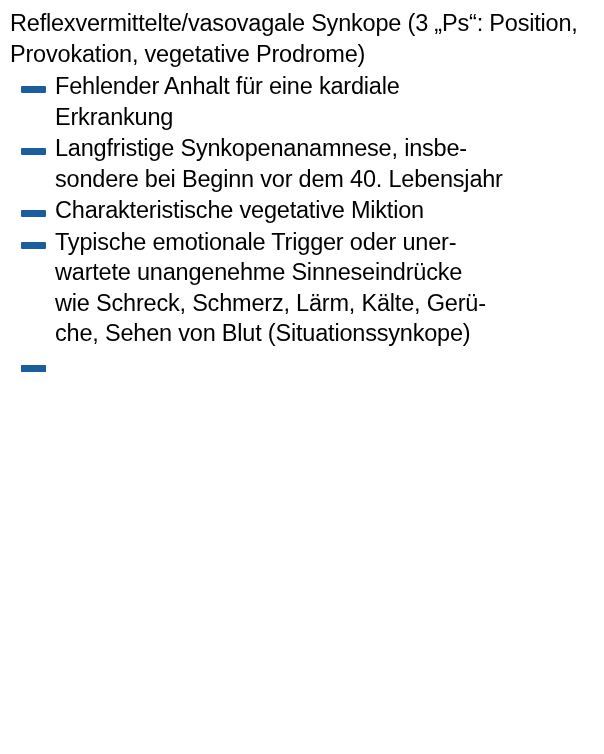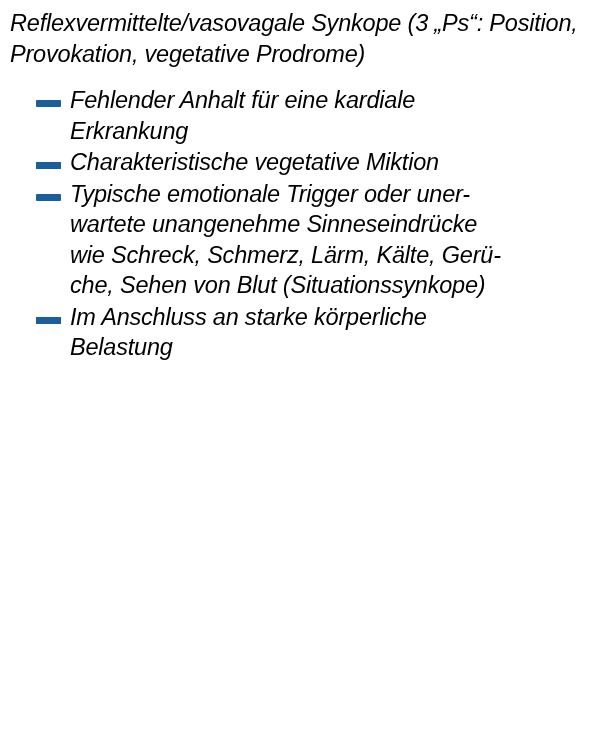--- a/index.html
+++ b/index.html
@@ -12,33 +12,32 @@
     background: #ffffff;
     font-family: "Liberation Sans", sans-serif;
     color: #000000;
     overflow: hidden;
   }
   .page {
     box-sizing: border-box;
     width: 604px;
     height: 754px;
     padding: 8px 2px 0 10px;
-    font-style: italic;
   }
   .heading {
     font-size: 23.5px;
     line-height: 1.30;
     letter-spacing: -0.2px;
     color: #000000;
     margin: 0 0 2px 0;
     font-weight: 400;
   }
   .list {
     list-style: none;
-    margin: 16px;
+    margin: 1px;
     padding: 0;
   }
   .item {
     position: relative;
     padding-left: 44px;
     margin-bottom: 1px;
   }
   .dash {
     position: absolute;
     left: 10px;
@@ -63,37 +62,34 @@
   <h1 class="heading">Reflexvermittelte/vasovagale Synkope (3 „Ps“: Position, Provokation, vegetative Prodrome)</h1>
 
   <ul class="list">
     <li class="item">
       <span class="dash" style="background: rgb(27, 94, 158);"></span>
       <span class="item-text">Fehlender Anhalt für eine kardiale
 Erkrankung</span>
     </li>
     <li class="item">
       <span class="dash" style="background: rgb(27, 94, 158);"></span>
+      <span class="item-text">Langfristige Synkopenanamnese, insbe-
+sondere bei Beginn vor dem 40. Lebensjahr</span>
     </li>
     <li class="item">
       <span class="dash" style="background: rgb(27, 94, 158);"></span>
       <span class="item-text">Charakteristische vegetative Miktion</span>
     </li>
     <li class="item">
       <span class="dash" style="background: rgb(27, 94, 158);"></span>
       <span class="item-text">Typische emotionale Trigger oder uner-
 wartete unangenehme Sinneseindrücke
 wie Schreck, Schmerz, Lärm, Kälte, Gerü-
 che, Sehen von Blut (Situationssynkope)</span>
     </li>
     <li class="item">
       <span class="dash" style="background: rgb(27, 94, 158);"></span>
     </li>
     <li class="item">
       <span class="dash" style="background: rgb(27, 94, 158);"></span>
     </li>
-    <li class="item">
-      <span class="dash" style="background: rgb(27, 94, 158);"></span>
-      <span class="item-text">Im Anschluss an starke körperliche
-Belastung</span>
-    </li>
   </ul>
 </div>
 
 </body></html>

